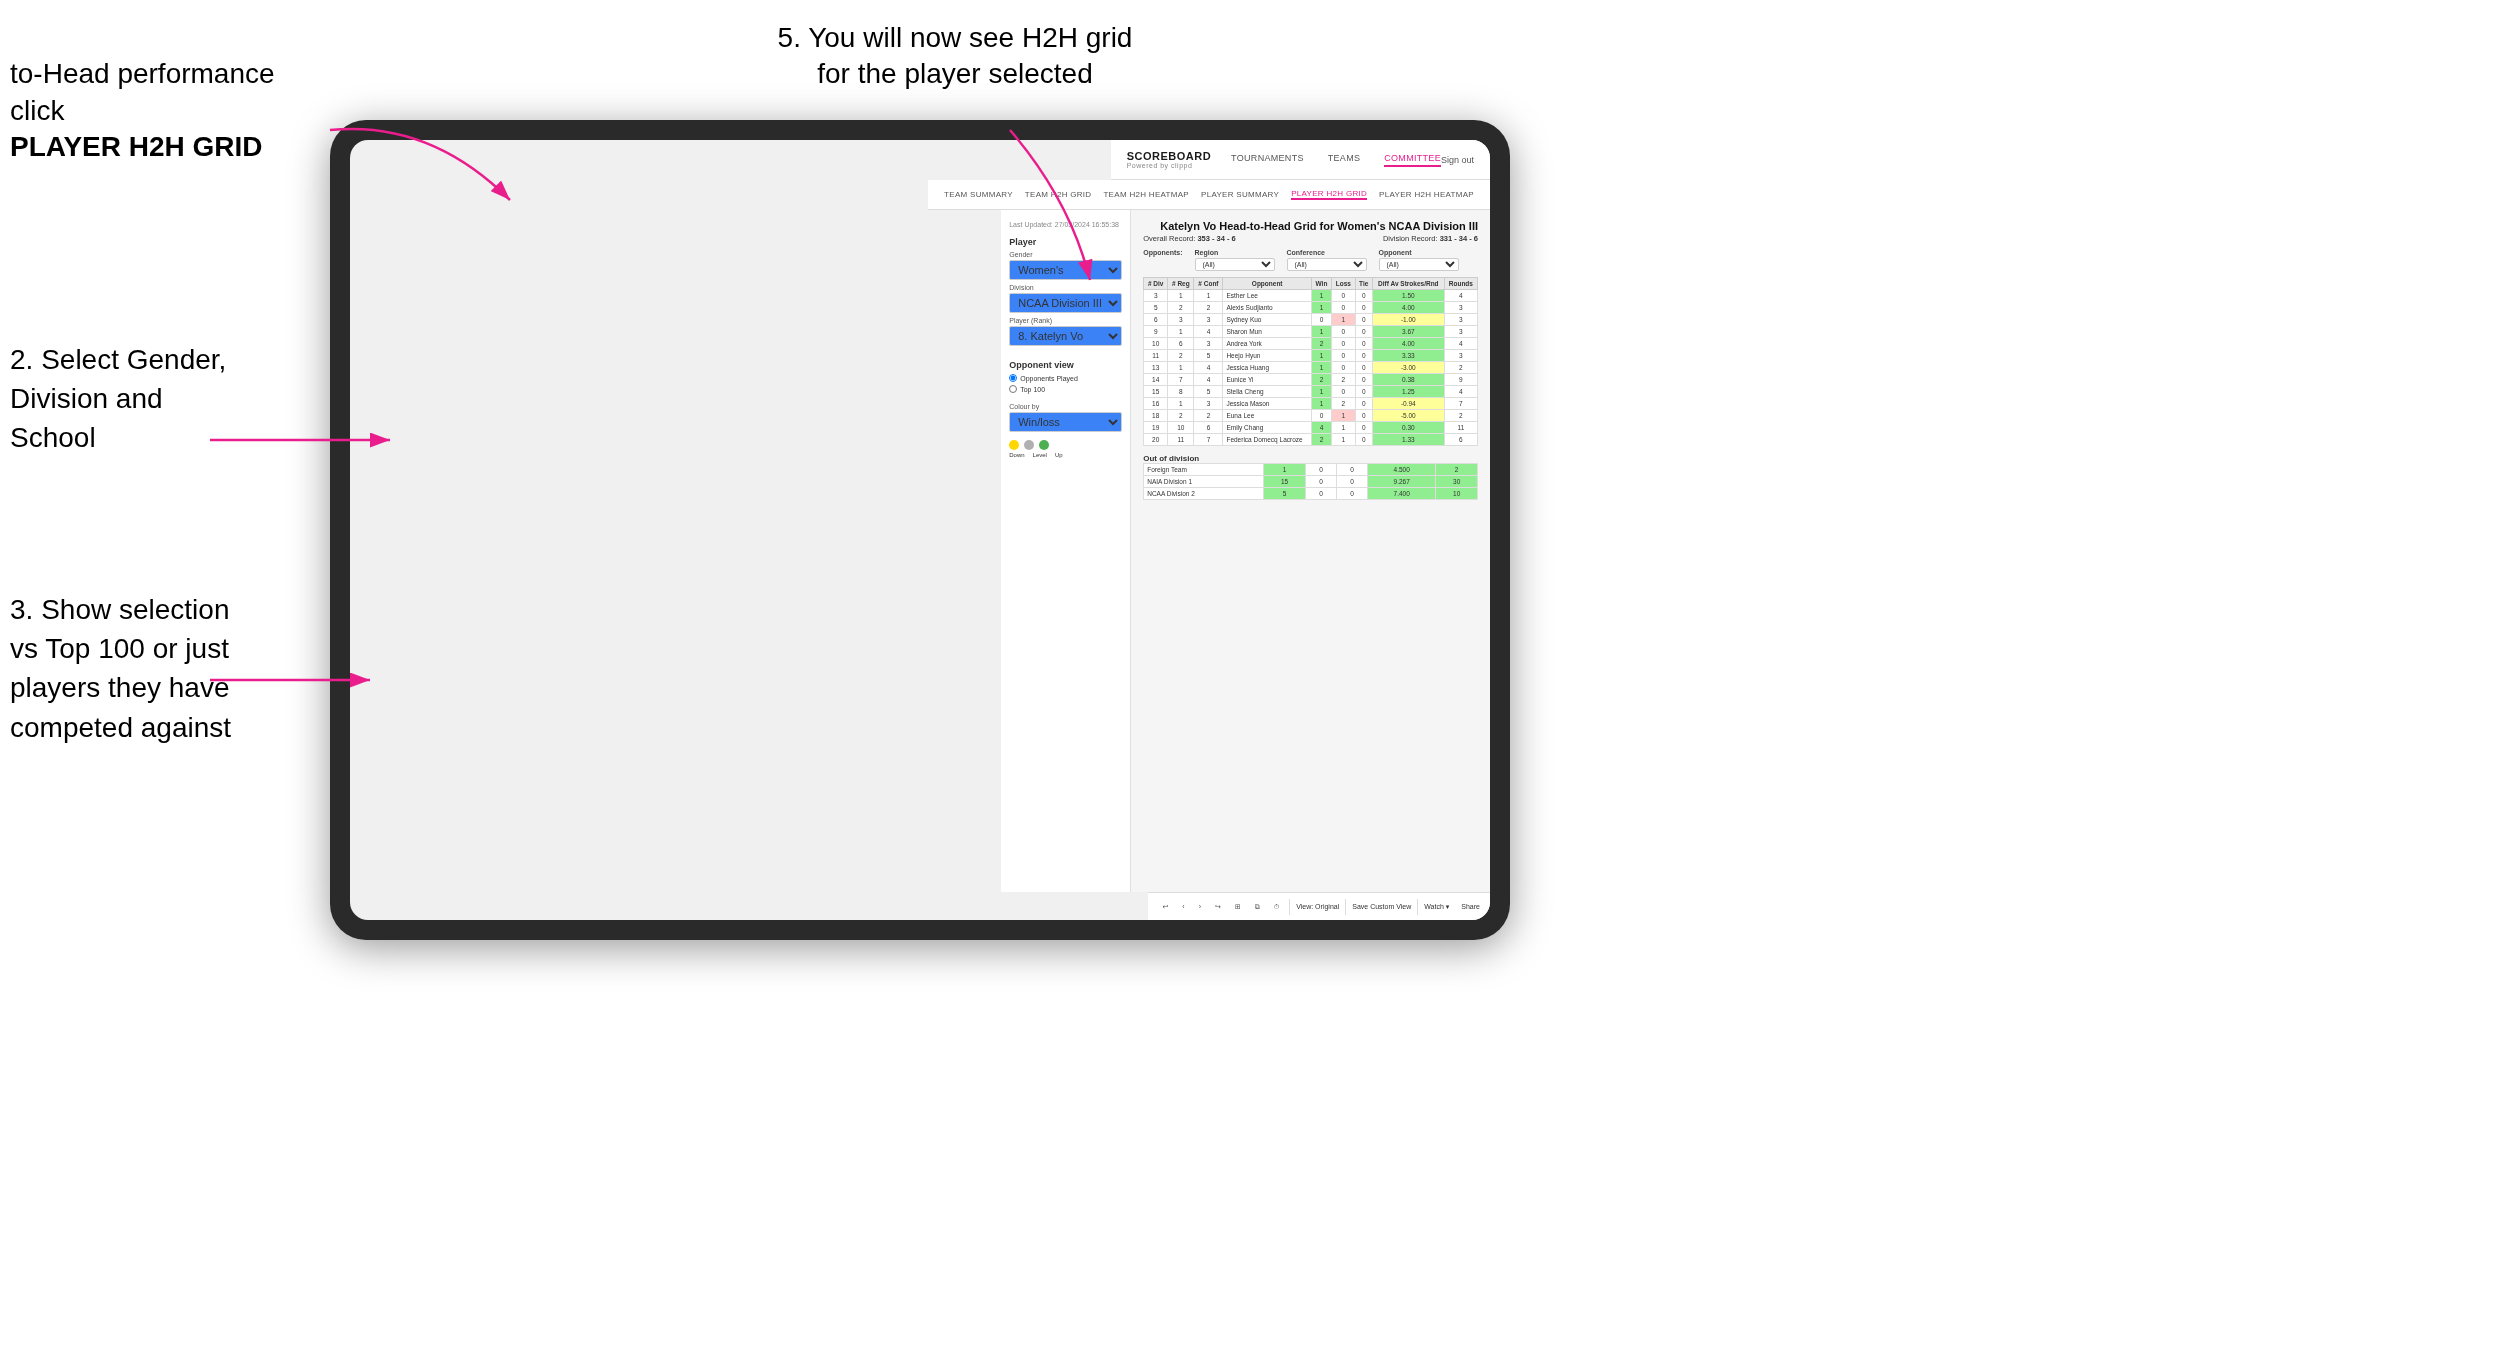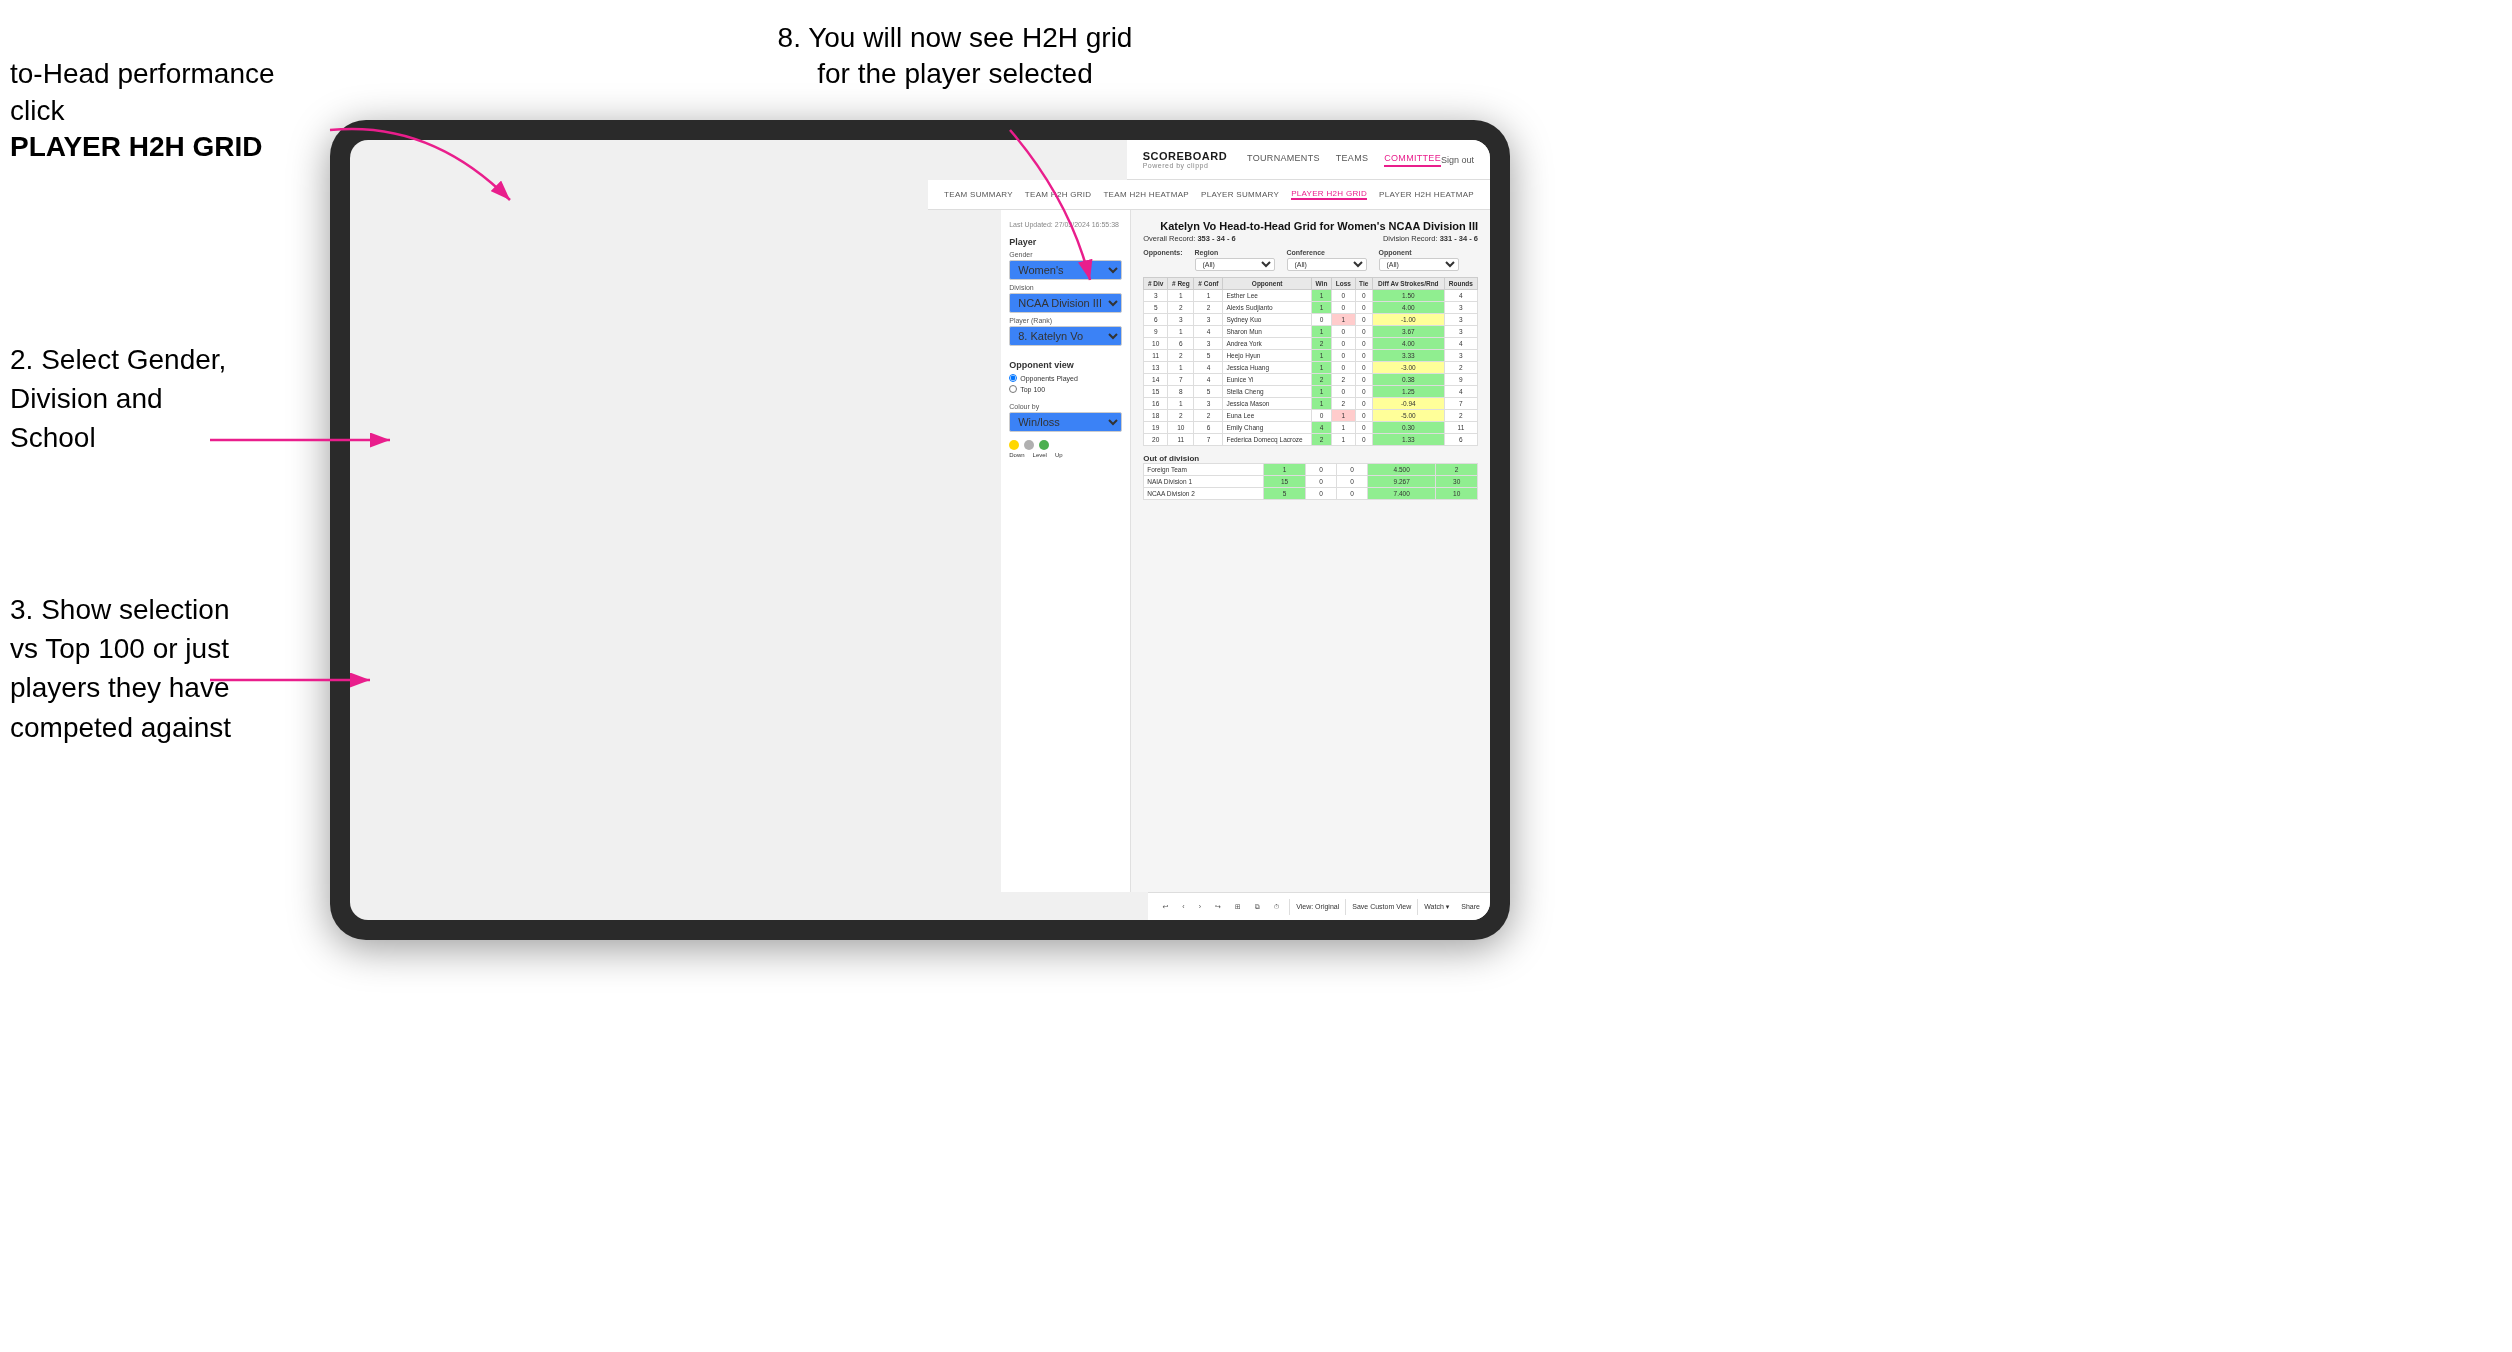--- a/index.html
+++ b/index.html
@@ -99,21 +99,21 @@
       margin-right: 20px;
       line-height: 1.1;
     }
     .nav-logo .powered {
       font-size: 7px;
       font-weight: 400;
       color: #888;
     }
     .nav-links {
       display: flex;
-      gap: 16px;
+      gap: 24px;
       flex: 1;
     }
     .nav-link {
       font-size: 9px;
       color: #555;
       cursor: pointer;
       text-transform: uppercase;
       letter-spacing: 0.3px;
     }
     .nav-link.active {
@@ -359,21 +359,21 @@
 </head>
 <body>
 
 <div class="instruction-top-left">
   <br>
   <span>to-Head performance click</span><br>
   <span class="bold">PLAYER H2H GRID</span>
 </div>
 
 <div class="instruction-top-right">
-  <span>8. You will now see H2H grid</span><br>
+  <span>5. You will now see H2H grid</span><br>
   <span>for the player selected</span>
 </div>
 
 <div class="instruction-mid-left">
   <span>2. Select Gender,</span><br>
   <span>Division and</span><br>
   <span>School</span>
 </div>
 
 <div class="instruction-bottom-left">

